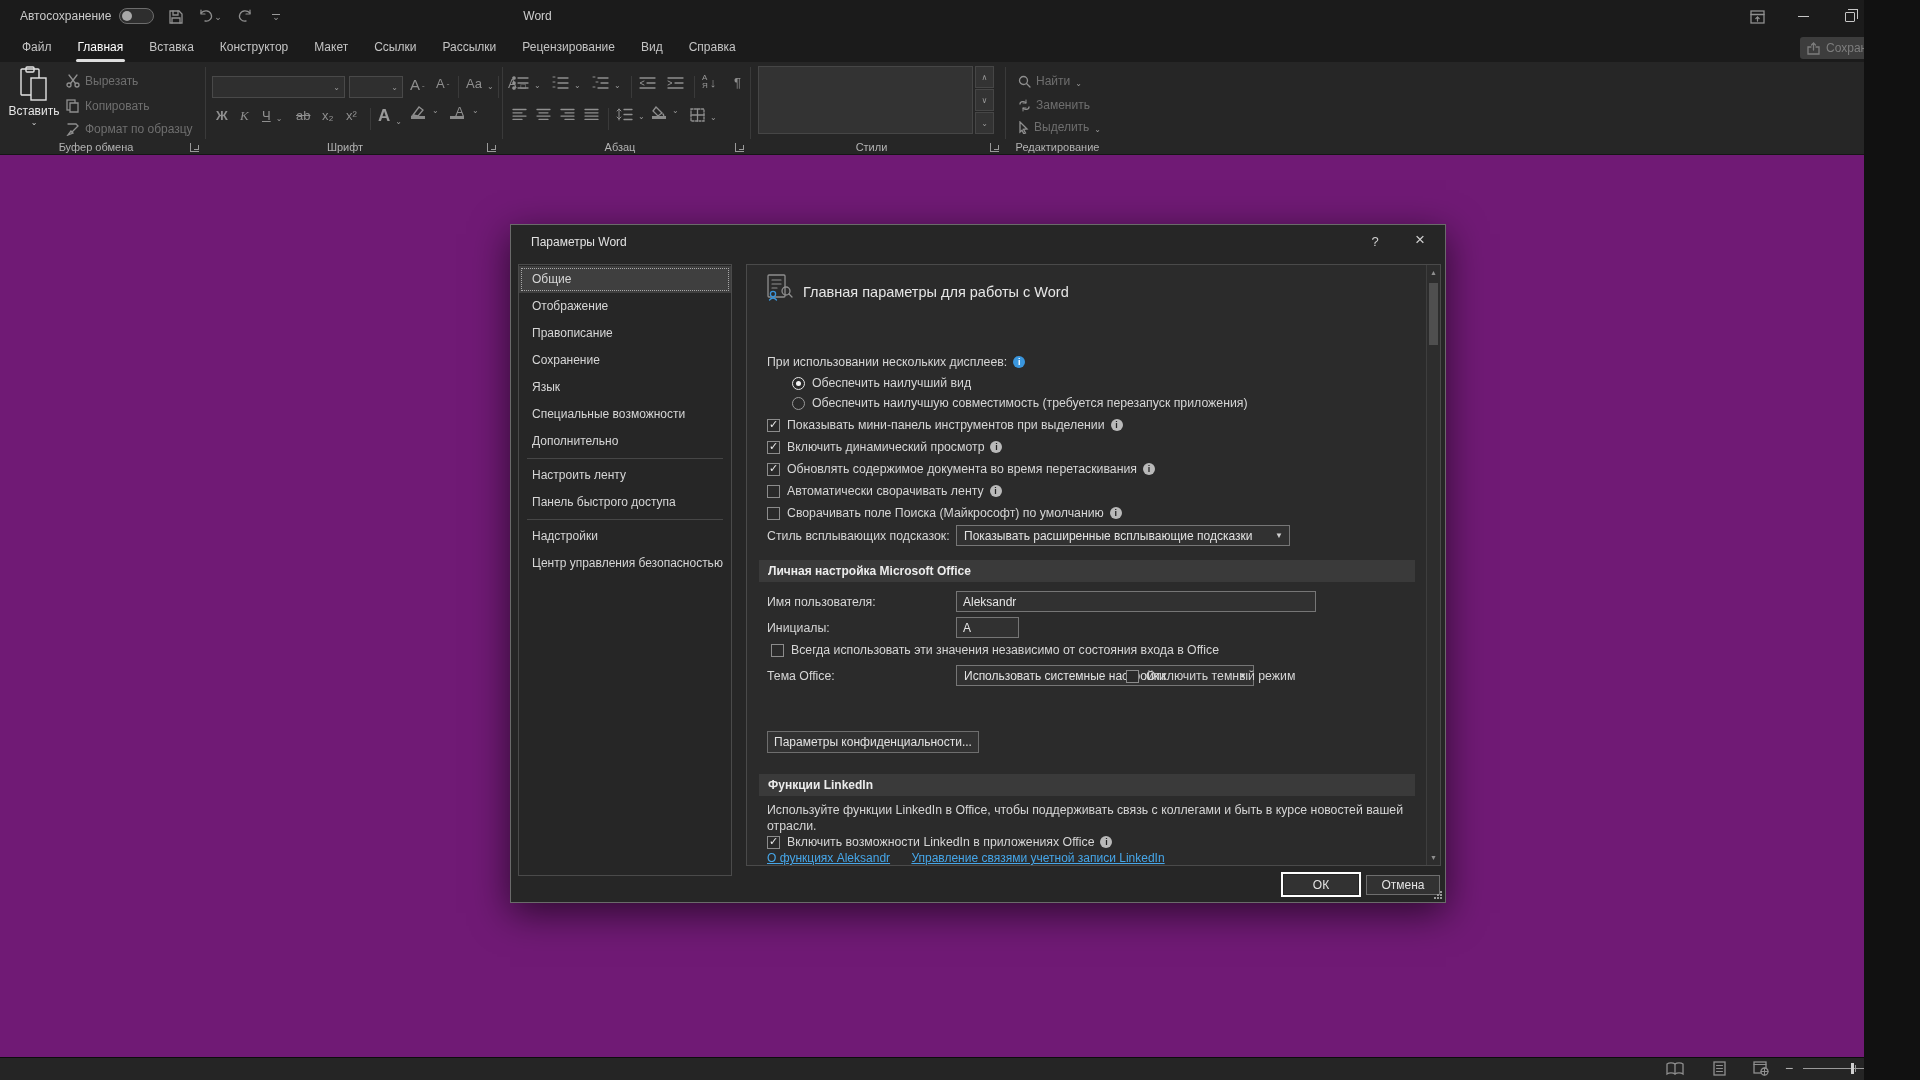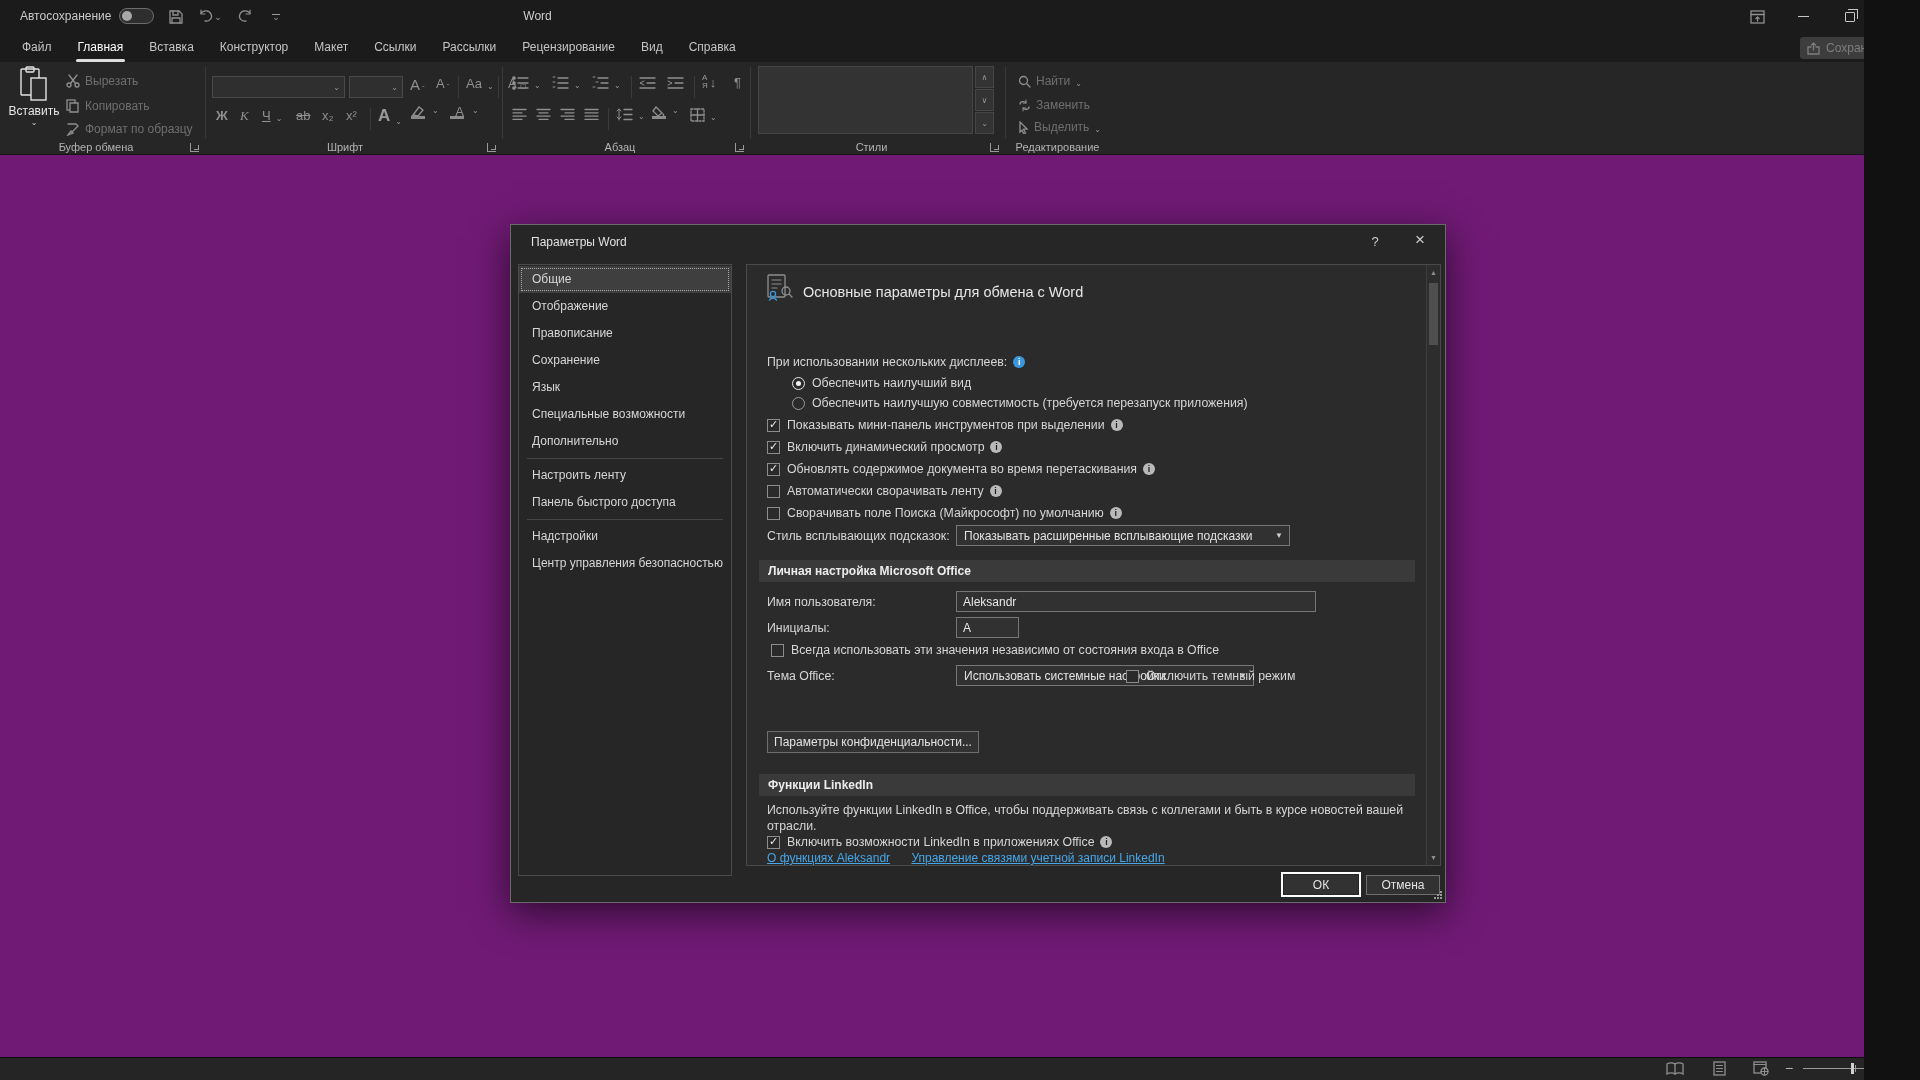--- a/index.html
+++ b/index.html
@@ -469,21 +469,21 @@
 
     <div class="content">
       <svg class="ic" style="position:absolute;left:17px;top:8px" width="30" height="30" viewBox="0 0 30 30">
         <rect x="4" y="2" width="17" height="22" rx="1"></rect>
         <path d="M8 7 h9 M8 11 h9 M8 15 h5" stroke-width="1.2"></path>
         <circle cx="9" cy="21" r="2.6" stroke="#3a96dd"></circle>
           <path d="M5.5 27 q3.5 -4 7 0" stroke="#3a96dd"></path>
         <circle cx="22" cy="18" r="4"></circle>
           <path d="M25 21 L28 24"></path>
       </svg>
-      <div class="pg-head">Основные параметры для обмена с Word</div>
+      <div class="pg-head">Главная параметры для работы с Word</div>
 
 
       <div class="crow" style="left:20px;top:89px">
         <span>При использовании нескольких дисплеев:</span>
         <span class="info" style="background:#3a96dd;color:#fff">i</span>
       </div>
       <div class="crow" style="left:45px;top:110px">
         <span class="radio sel"></span>
         <span>Обеспечить наилучший вид</span>
       </div>

